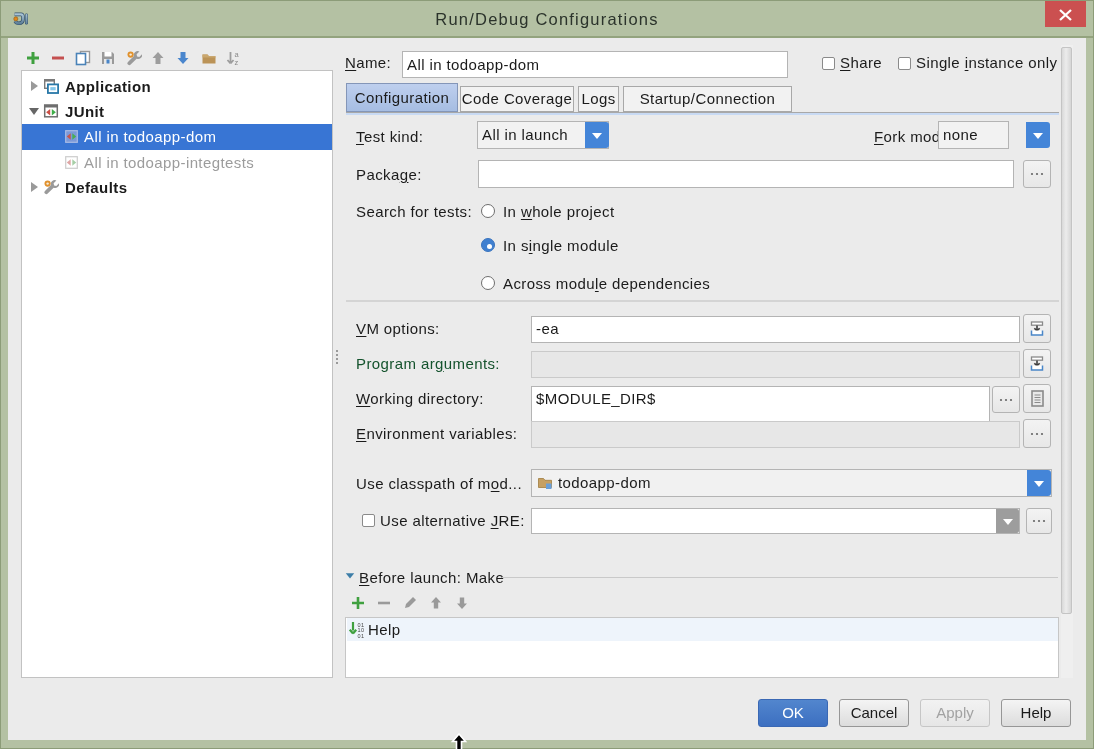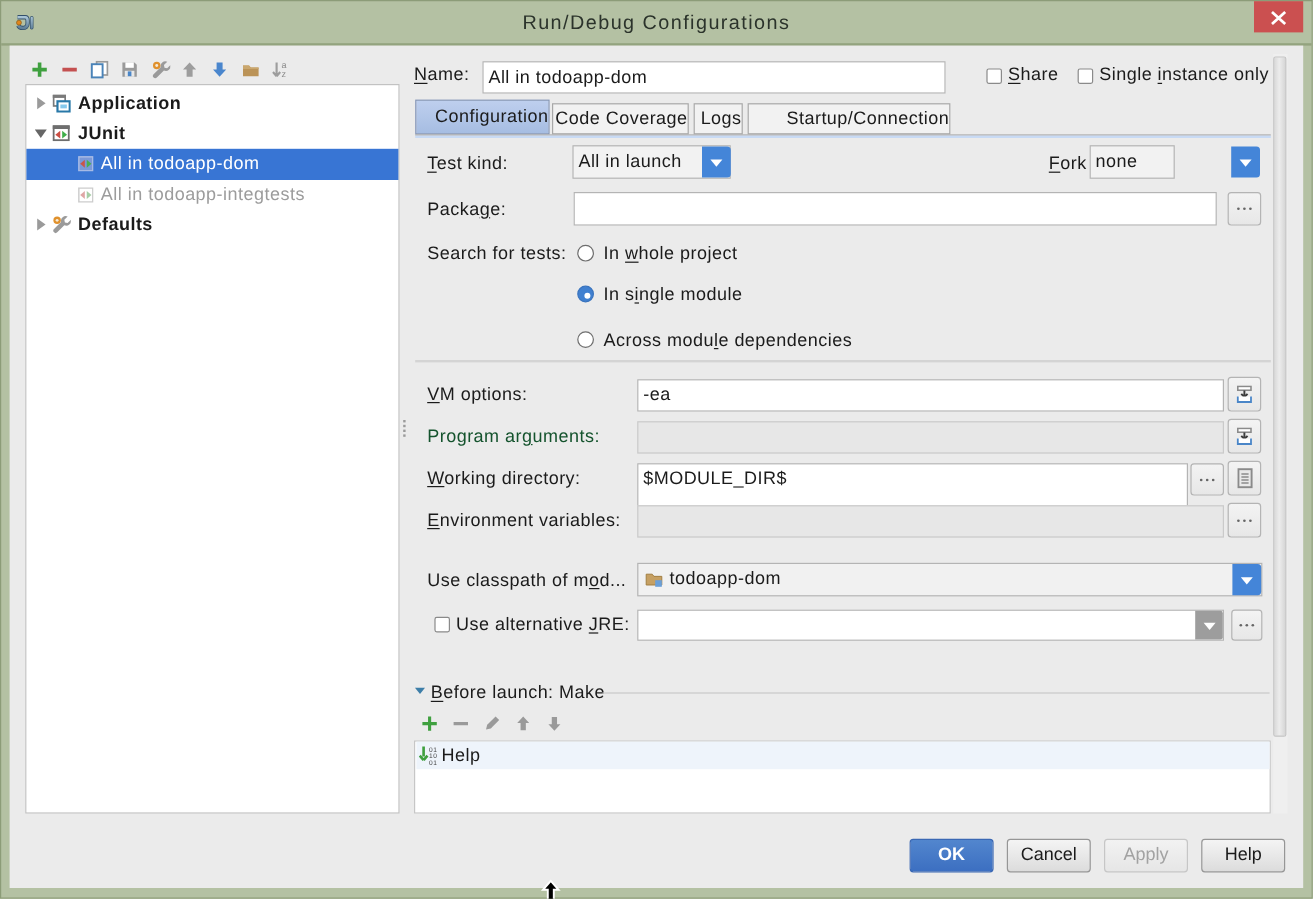--- a/index.html
+++ b/index.html
@@ -21,27 +21,27 @@
 .btn3{position:absolute;background:linear-gradient(#f3f3f3,#e7e7e7);border:1px solid #b4b4b4;border-radius:3px;color:#555;text-align:center}
 .bluebtn{position:absolute;background:#4485d8;border-radius:0 3px 3px 0}
 .bluebtn svg,.graybtn svg{position:absolute}
 .graybtn{position:absolute;background:#9d9d9d;border-radius:0 2px 2px 0}
 .lbl{position:absolute;white-space:nowrap;line-height:18px}
 .dislbl{color:#14532d}
 .cb{position:absolute;width:13px;height:13px;background:#fff;border:1px solid #8a8a8a;border-radius:2px}
 .radio{position:absolute;width:14px;height:14px;background:#fff;border:1px solid #6e6e6e;border-radius:50%}
 u{text-decoration:underline;text-underline-offset:2px}
 
-.tab{position:absolute;border:1px solid #a8a8a8;background:#f2f2f2;text-align:right;font-size:15px}
+.tab{position:absolute;border:1px solid #a8a8a8;background:#f2f2f2;text-align:center;font-size:15px}
 #tabsel{background:linear-gradient(#becfee,#a6bde2);border-color:#8496b8}
 
 .pushbtn{position:absolute;width:70px;height:28px;border-radius:3px;text-align:center;line-height:26px;font-size:15px;letter-spacing:0}
 .std{background:linear-gradient(#f4f4f4,#dcdcdc);border:1px solid #969696;color:#1a1a1a}
 .disb{background:linear-gradient(#f2f2f2,#e6e6e6);border:1px solid #c6c6c6;color:#a2a2a2}
-#okbtn{background:linear-gradient(#5286ce,#3c6fc1);border:1px solid #3a68b4;color:#fff;font-weight:bold}
+#okbtn{background:linear-gradient(#5286ce,#3c6fc1);border:1px solid #3a68b4;color:#fff;font-weight:normal}
 .icon16{position:absolute;width:16px;height:16px}
 </style></head>
 <body>
 <div id="win">
 
   <svg class="abs" style="left:12px;top:10px" width="17" height="17" viewBox="0 0 17 17">
     <defs>
         <linearGradient id="steel" x1="0" y1="0" x2="0" y2="1">
       <stop offset="0" stop-color="#a8c3d4"></stop>
           <stop offset="1" stop-color="#5f8099"></stop>
@@ -171,21 +171,21 @@
   <div class="abs" style="left:346px;top:113px;width:713px;height:2px;background:#c8daf4"></div>
 
   <div class="lbl" style="left:356px;top:128px"><u>T</u>est kind:</div>
   <div class="fld" style="left:477px;top:121px;width:132px;height:28px;background:#f2f2f2;line-height:26px">All in launch</div>
   <div class="bluebtn" style="left:585px;top:122px;width:24px;height:26px">
       <svg style="left:6px;top:10px" width="12" height="8" viewBox="0 0 12 8">
         <path d="M1 1 h10 l-5 6 z" fill="#fff"></path>
       </svg>
     </div>
   <div class="lbl" style="left:874px;top:128px"><u>F</u>ork mode:</div>
-  <div class="fld" style="left:908px;top:121px;width:71px;height:28px;background:#f2f2f2;line-height:26px">none</div>
+  <div class="fld" style="left:938px;top:121px;width:71px;height:28px;background:#f2f2f2;line-height:26px">none</div>
   <div class="bluebtn" style="left:1026px;top:122px;width:24px;height:26px">
       <svg style="left:6px;top:10px" width="12" height="8" viewBox="0 0 12 8">
         <path d="M1 1 h10 l-5 6 z" fill="#fff"></path>
       </svg>
     </div>
 
   <div class="lbl" style="left:356px;top:166px">Packa<u>g</u>e:</div>
   <div class="fld" style="left:478px;top:160px;width:536px;height:28px"></div>
   <div class="btn3" style="left:1023px;top:160px;width:28px;height:28px">
       <svg style="position:absolute;left:50%;top:50%;margin:-2px 0 0 -7px" width="14" height="4" viewBox="0 0 14 4">

